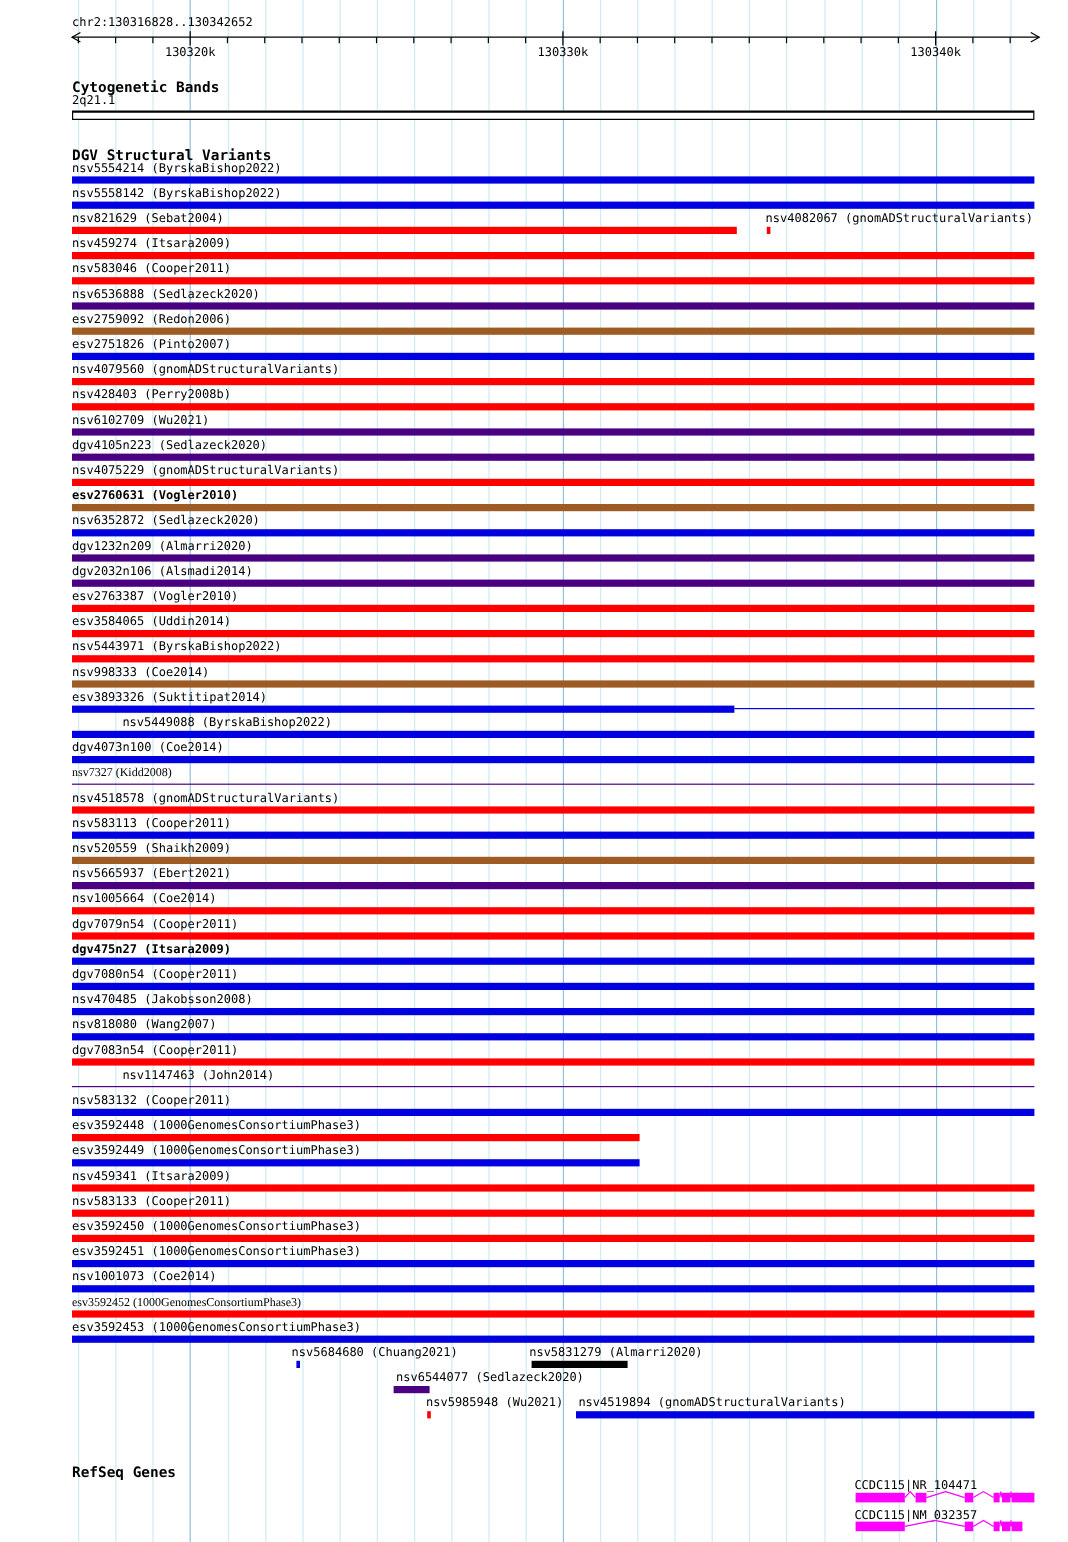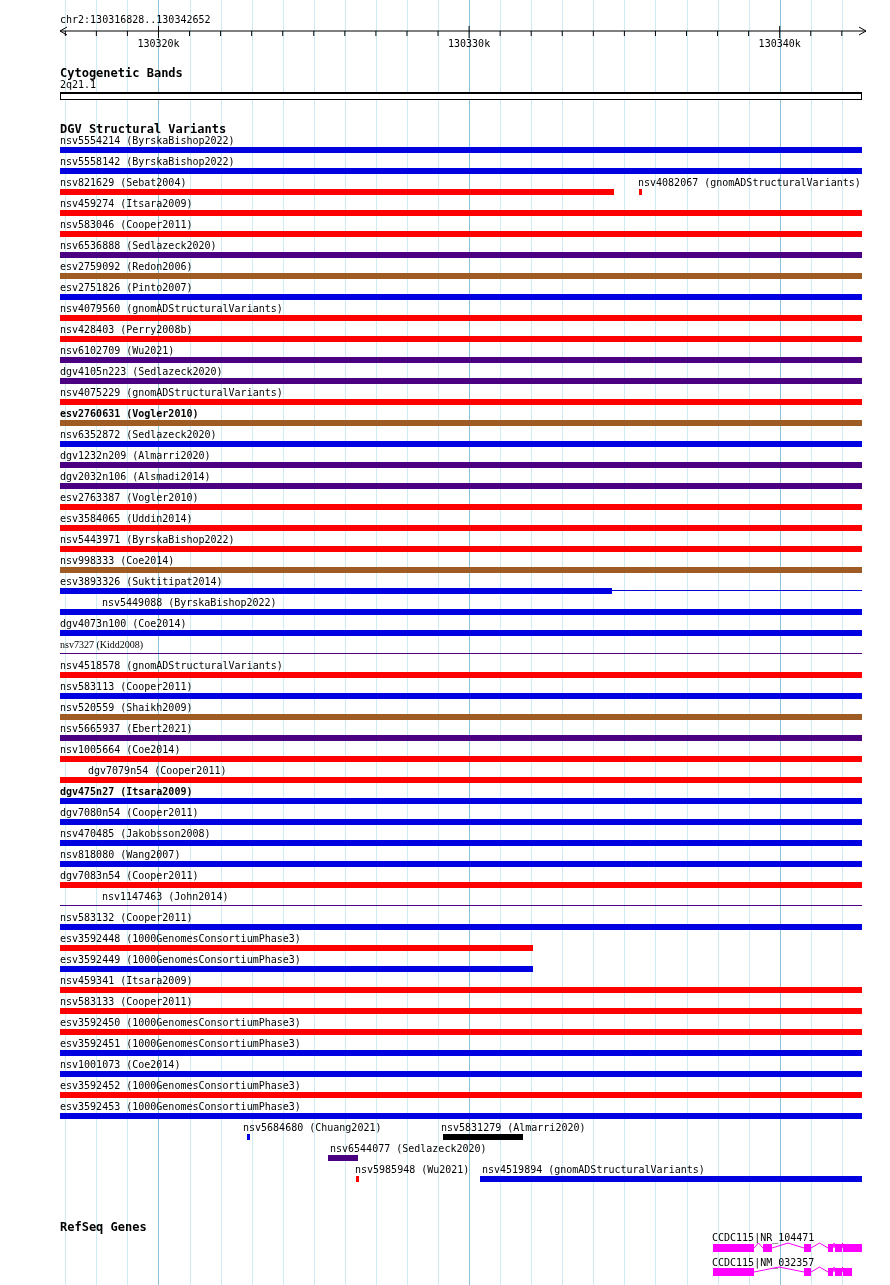--- a/index.html
+++ b/index.html
@@ -120,21 +120,21 @@
       <div class="vlabel" style="left: 60px; top: 661px;">nsv4518578 (gnomADStructuralVariants)</div>
       <div class="vbar" style="left: 60px; width: 802px; top: 672px; height: 6px; background: rgb(255, 0, 0);"></div>
       <div class="vlabel" style="left: 60px; top: 682px;">nsv583113 (Cooper2011)</div>
       <div class="vbar" style="left: 60px; width: 802px; top: 693px; height: 6px; background: rgb(0, 0, 224);"></div>
       <div class="vlabel" style="left: 60px; top: 703px;">nsv520559 (Shaikh2009)</div>
       <div class="vbar" style="left: 60px; width: 802px; top: 714px; height: 6px; background: rgb(158, 91, 36);"></div>
       <div class="vlabel" style="left: 60px; top: 724px;">nsv5665937 (Ebert2021)</div>
       <div class="vbar" style="left: 60px; width: 802px; top: 735px; height: 6px; background: rgb(75, 0, 130);"></div>
       <div class="vlabel" style="left: 60px; top: 745px;">nsv1005664 (Coe2014)</div>
       <div class="vbar" style="left: 60px; width: 802px; top: 756px; height: 6px; background: rgb(255, 0, 0);"></div>
-      <div class="vlabel" style="left: 60px; top: 766px; margin-left: 28px;">dgv7079n54 (Cooper2011)</div>
+      <div class="vlabel" style="left: 60px; top: 766px;">dgv7079n54 (Cooper2011)</div>
       <div class="vbar" style="left: 60px; width: 802px; top: 777px; height: 6px; background: rgb(255, 0, 0);"></div>
       <div class="vlabel" style="left: 60px; top: 787px; font-weight: bold;">dgv475n27 (Itsara2009)</div>
       <div class="vbar" style="left: 60px; width: 802px; top: 798px; height: 6px; background: rgb(0, 0, 224);"></div>
       <div class="vlabel" style="left: 60px; top: 808px;">dgv7080n54 (Cooper2011)</div>
       <div class="vbar" style="left: 60px; width: 802px; top: 819px; height: 6px; background: rgb(0, 0, 224);"></div>
       <div class="vlabel" style="left: 60px; top: 829px;">nsv470485 (Jakobsson2008)</div>
       <div class="vbar" style="left: 60px; width: 802px; top: 840px; height: 6px; background: rgb(0, 0, 224);"></div>
       <div class="vlabel" style="left: 60px; top: 850px;">nsv818080 (Wang2007)</div>
       <div class="vbar" style="left: 60px; width: 802px; top: 861px; height: 6px; background: rgb(0, 0, 224);"></div>
       <div class="vlabel" style="left: 60px; top: 871px;">dgv7083n54 (Cooper2011)</div>
@@ -150,21 +150,21 @@
       <div class="vlabel" style="left: 60px; top: 976px;">nsv459341 (Itsara2009)</div>
       <div class="vbar" style="left: 60px; width: 802px; top: 987px; height: 6px; background: rgb(255, 0, 0);"></div>
       <div class="vlabel" style="left: 60px; top: 997px;">nsv583133 (Cooper2011)</div>
       <div class="vbar" style="left: 60px; width: 802px; top: 1008px; height: 6px; background: rgb(255, 0, 0);"></div>
       <div class="vlabel" style="left: 60px; top: 1018px;">esv3592450 (1000GenomesConsortiumPhase3)</div>
       <div class="vbar" style="left: 60px; width: 802px; top: 1029px; height: 6px; background: rgb(255, 0, 0);"></div>
       <div class="vlabel" style="left: 60px; top: 1039px;">esv3592451 (1000GenomesConsortiumPhase3)</div>
       <div class="vbar" style="left: 60px; width: 802px; top: 1050px; height: 6px; background: rgb(0, 0, 224);"></div>
       <div class="vlabel" style="left: 60px; top: 1060px;">nsv1001073 (Coe2014)</div>
       <div class="vbar" style="left: 60px; width: 802px; top: 1071px; height: 6px; background: rgb(0, 0, 224);"></div>
-      <div class="vlabel" style="left: 60px; top: 1081px;">esv3592452 (1000GenomesConsortiumPhase3)</div>
+      <div class="vlabel" style="left: 60px; top: 1081px; font-family: Liberation Serif, serif;">esv3592452 (1000GenomesConsortiumPhase3)</div>
       <div class="vbar" style="left: 60px; width: 802px; top: 1092px; height: 6px; background: rgb(255, 0, 0);"></div>
       <div class="vlabel" style="left: 60px; top: 1102px;">esv3592453 (1000GenomesConsortiumPhase3)</div>
       <div class="vbar" style="left: 60px; width: 802px; top: 1113px; height: 6px; background: rgb(0, 0, 224);"></div>
       <div class="vlabel" style="left: 243px; top: 1123px;">nsv5684680 (Chuang2021)</div>
       <div class="vbar" style="left: 247px; width: 3px; top: 1134px; height: 6px; background: rgb(0, 0, 224);"></div>
       <div class="vlabel" style="left: 441px; top: 1123px;">nsv5831279 (Almarri2020)</div>
       <div class="vbar" style="left: 443px; width: 80px; top: 1134px; height: 6px; background: rgb(0, 0, 0);"></div>
       <div class="vlabel" style="left: 330px; top: 1144px;">nsv6544077 (Sedlazeck2020)</div>
       <div class="vbar" style="left: 328px; width: 30px; top: 1155px; height: 6px; background: rgb(75, 0, 130);"></div>
       <div class="vlabel" style="left: 355px; top: 1165px;">nsv5985948 (Wu2021)</div>

